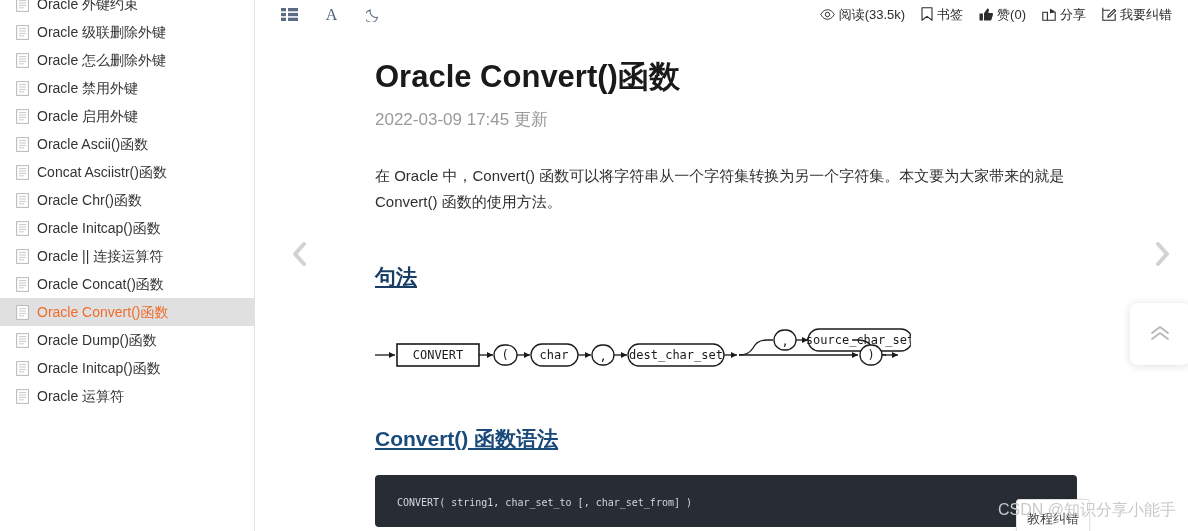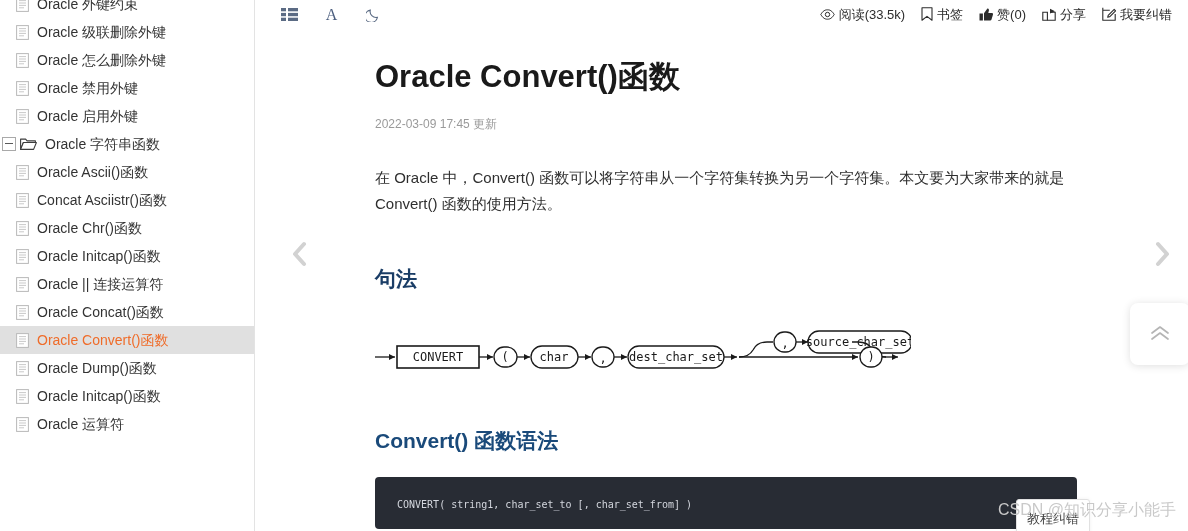--- a/index.html
+++ b/index.html
@@ -133,36 +133,37 @@
   }
   h1.post-title {
     font-size: 31px;
     font-weight: bold;
     color: #1a1a1a;
     letter-spacing: 0px;
     margin-top: 30px;
     line-height: 1.25;
   }
   .post-date {
-    font-size: 12px;
+    font-size: 17px;
     color: #9a9a9a;
-    margin-top: 19px;
+    margin-top: 11px;
   }
   p.body-text {
     font-size: 15px;
     color: #2f2f2f;
     line-height: 26px;
     margin-top: 32px;
     max-width: 700px;
   }
   h2.section-h {
     font-size: 21px;
     font-weight: bold;
     color: #1a3d66;
     margin-top: 48px;
+    text-decoration: underline;
   }
   h2.section-h.blue {
     color: #1a4a7a;
   }
   .railroad {
     margin-top: 22px;
     margin-left: -4px;
   }
   .codeblock {
     margin-top: 22px;
@@ -291,28 +292,20 @@
         </div>
         <div class="tree-item">
           <span class="doc-icon"><svg width="13" height="15" viewBox="0 0 13 15">
               <rect x="0.6" y="0.6" width="11.8" height="13.8" fill="#ffffff" stroke="#b9b9b9" stroke-width="1"></rect>
               <line x1="3" y1="3.6" x2="10" y2="3.6" stroke="#c9c9c9" stroke-width="1"></line>
               <line x1="3" y1="6.0" x2="10" y2="6.0" stroke="#c9c9c9" stroke-width="1"></line>
               <line x1="3" y1="8.4" x2="10" y2="8.4" stroke="#c9c9c9" stroke-width="1"></line>
               <line x1="3" y1="10.8" x2="8" y2="10.8" stroke="#c9c9c9" stroke-width="1"></line>
             </svg></span>
           <span class="tree-label">Oracle 启用外键</span>
-        </div>
-        <div class="tree-item folder">
-          <span class="tw-toggle"></span>
-          <span class="folder-icon"><svg width="17" height="14" viewBox="0 0 17 14">
-              <path d="M0.6 12.4V2.1h5l1.5 1.8h8.3v1.6H3.4L0.6 12.4z" fill="none" stroke="#3c3c3c" stroke-width="1.1" stroke-linejoin="round"></path>
-              <path d="M0.6 12.4L3.4 5.5h13.0l-2.8 6.9z" fill="#ffffff" stroke="#3c3c3c" stroke-width="1.1" stroke-linejoin="round"></path>
-            </svg></span>
-          <span class="tree-label">Oracle 字符串函数</span>
         </div>
         <div class="tree-item">
           <span class="doc-icon"><svg width="13" height="15" viewBox="0 0 13 15">
               <rect x="0.6" y="0.6" width="11.8" height="13.8" fill="#ffffff" stroke="#b9b9b9" stroke-width="1"></rect>
               <line x1="3" y1="3.6" x2="10" y2="3.6" stroke="#c9c9c9" stroke-width="1"></line>
               <line x1="3" y1="6.0" x2="10" y2="6.0" stroke="#c9c9c9" stroke-width="1"></line>
               <line x1="3" y1="8.4" x2="10" y2="8.4" stroke="#c9c9c9" stroke-width="1"></line>
               <line x1="3" y1="10.8" x2="8" y2="10.8" stroke="#c9c9c9" stroke-width="1"></line>
             </svg></span>
           <span class="tree-label">Oracle Ascii()函数</span>

